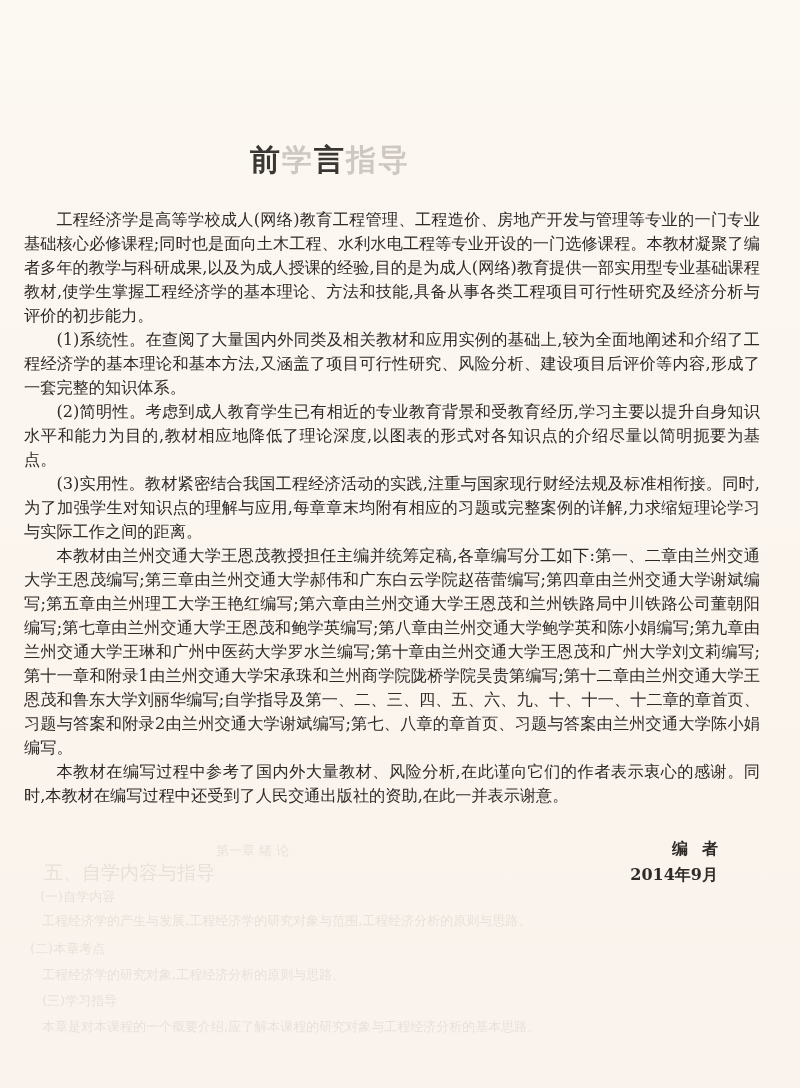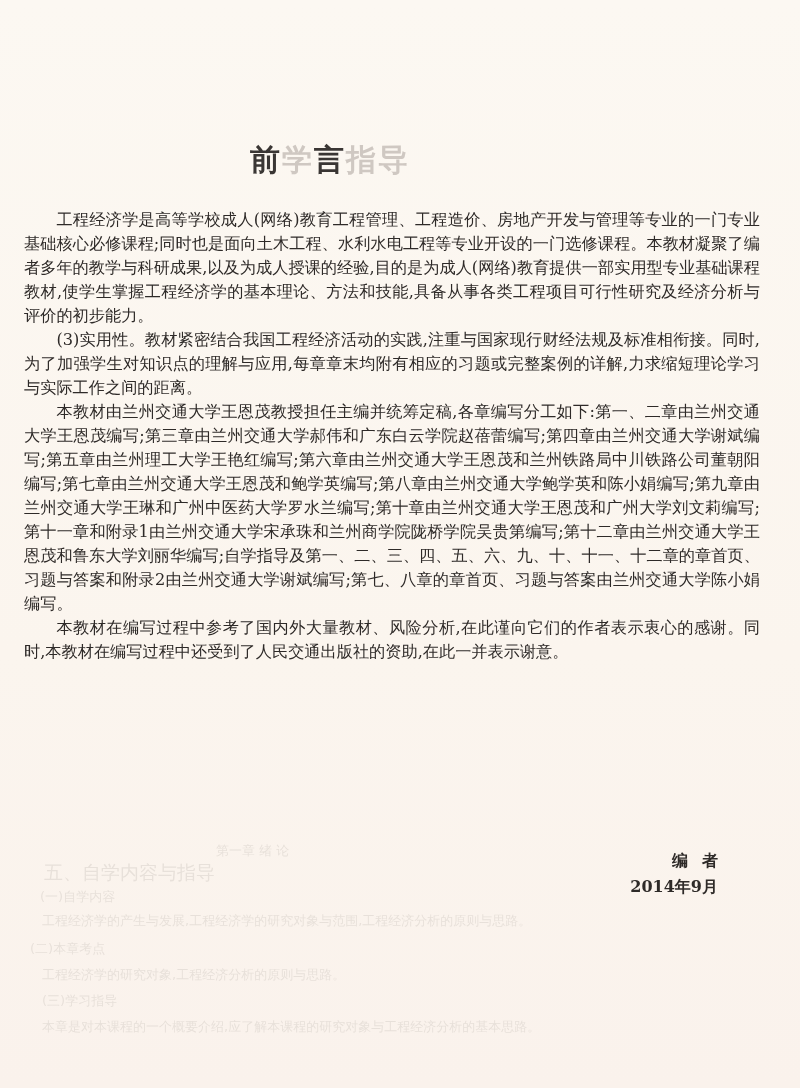--- a/index.html
+++ b/index.html
@@ -24,21 +24,21 @@
   }
   .title .main { color: #3a3634; }
   .title .ghost { color: #cfc8c2; font-weight: bold; }
   .body-text {
     position: absolute; left: 24px; top: 208px; width: 736px;
     font-size: 16.2px; line-height: 24px; text-align: justify;
   }
   .body-text p { margin: 0; text-indent: 2em; }
   .signature {
     position: absolute; right: 82px; top: 836px; text-align: right;
-    font-size: 16px; line-height: 26px; font-weight: bold; margin-top: 12px;
+    font-size: 16px; line-height: 26px; font-weight: bold;
   }
   .signature .editor { letter-spacing: 14px; margin-right: -14px; }
 </style>
 </head>
 <body>
 
 <div class="page">
 
   <div class="bleed" style="left:44px; top:860px; font-size:19px;">五、自学内容与指导</div>
   <div class="bleed" style="left:216px; top:842px; font-size:13px;">第一章  绪  论</div>
@@ -48,20 +48,22 @@
   <div class="bleed" style="left:42px; top:966px; font-size:13px;">工程经济学的研究对象,工程经济分析的原则与思路。</div>
   <div class="bleed" style="left:42px; top:992px; font-size:13px;">(三)学习指导</div>
   <div class="bleed" style="left:42px; top:1018px; font-size:13px;">本章是对本课程的一个概要介绍,应了解本课程的研究对象与工程经济分析的基本思路。</div>
 
   <div class="title">
     <span class="main">前</span><span class="ghost">学</span><span class="main">言</span><span class="ghost">指导</span>
   </div>
 
   <div class="body-text">
     <p>工程经济学是高等学校成人(网络)教育工程管理、工程造价、房地产开发与管理等专业的一门专业基础核心必修课程;同时也是面向土木工程、水利水电工程等专业开设的一门选修课程。本教材凝聚了编者多年的教学与科研成果,以及为成人授课的经验,目的是为成人(网络)教育提供一部实用型专业基础课程教材,使学生掌握工程经济学的基本理论、方法和技能,具备从事各类工程项目可行性研究及经济分析与评价的初步能力。</p>
+    <p>(1)系统性。在查阅了大量国内外同类及相关教材和应用实例的基础上,较为全面地阐述和介绍了工程经济学的基本理论和基本方法,又涵盖了项目可行性研究、风险分析、建设项目后评价等内容,形成了一套完整的知识体系。</p>
+    <p>(2)简明性。考虑到成人教育学生已有相近的专业教育背景和受教育经历,学习主要以提升自身知识水平和能力为目的,教材相应地降低了理论深度,以图表的形式对各知识点的介绍尽量以简明扼要为基点。</p>
     <p>(3)实用性。教材紧密结合我国工程经济活动的实践,注重与国家现行财经法规及标准相衔接。同时,为了加强学生对知识点的理解与应用,每章章末均附有相应的习题或完整案例的详解,力求缩短理论学习与实际工作之间的距离。</p>
     <p>本教材由兰州交通大学王恩茂教授担任主编并统筹定稿,各章编写分工如下:第一、二章由兰州交通大学王恩茂编写;第三章由兰州交通大学郝伟和广东白云学院赵蓓蕾编写;第四章由兰州交通大学谢斌编写;第五章由兰州理工大学王艳红编写;第六章由兰州交通大学王恩茂和兰州铁路局中川铁路公司董朝阳编写;第七章由兰州交通大学王恩茂和鲍学英编写;第八章由兰州交通大学鲍学英和陈小娟编写;第九章由兰州交通大学王琳和广州中医药大学罗水兰编写;第十章由兰州交通大学王恩茂和广州大学刘文莉编写;第十一章和附录1由兰州交通大学宋承珠和兰州商学院陇桥学院吴贵第编写;第十二章由兰州交通大学王恩茂和鲁东大学刘丽华编写;自学指导及第一、二、三、四、五、六、九、十、十一、十二章的章首页、习题与答案和附录2由兰州交通大学谢斌编写;第七、八章的章首页、习题与答案由兰州交通大学陈小娟编写。</p>
     <p>本教材在编写过程中参考了国内外大量教材、风险分析,在此谨向它们的作者表示衷心的感谢。同时,本教材在编写过程中还受到了人民交通出版社的资助,在此一并表示谢意。</p>
   </div>
 
   <div class="signature">
     <div class="editor">编者</div>
     <div>2014年9月</div>
   </div>
 </div>

